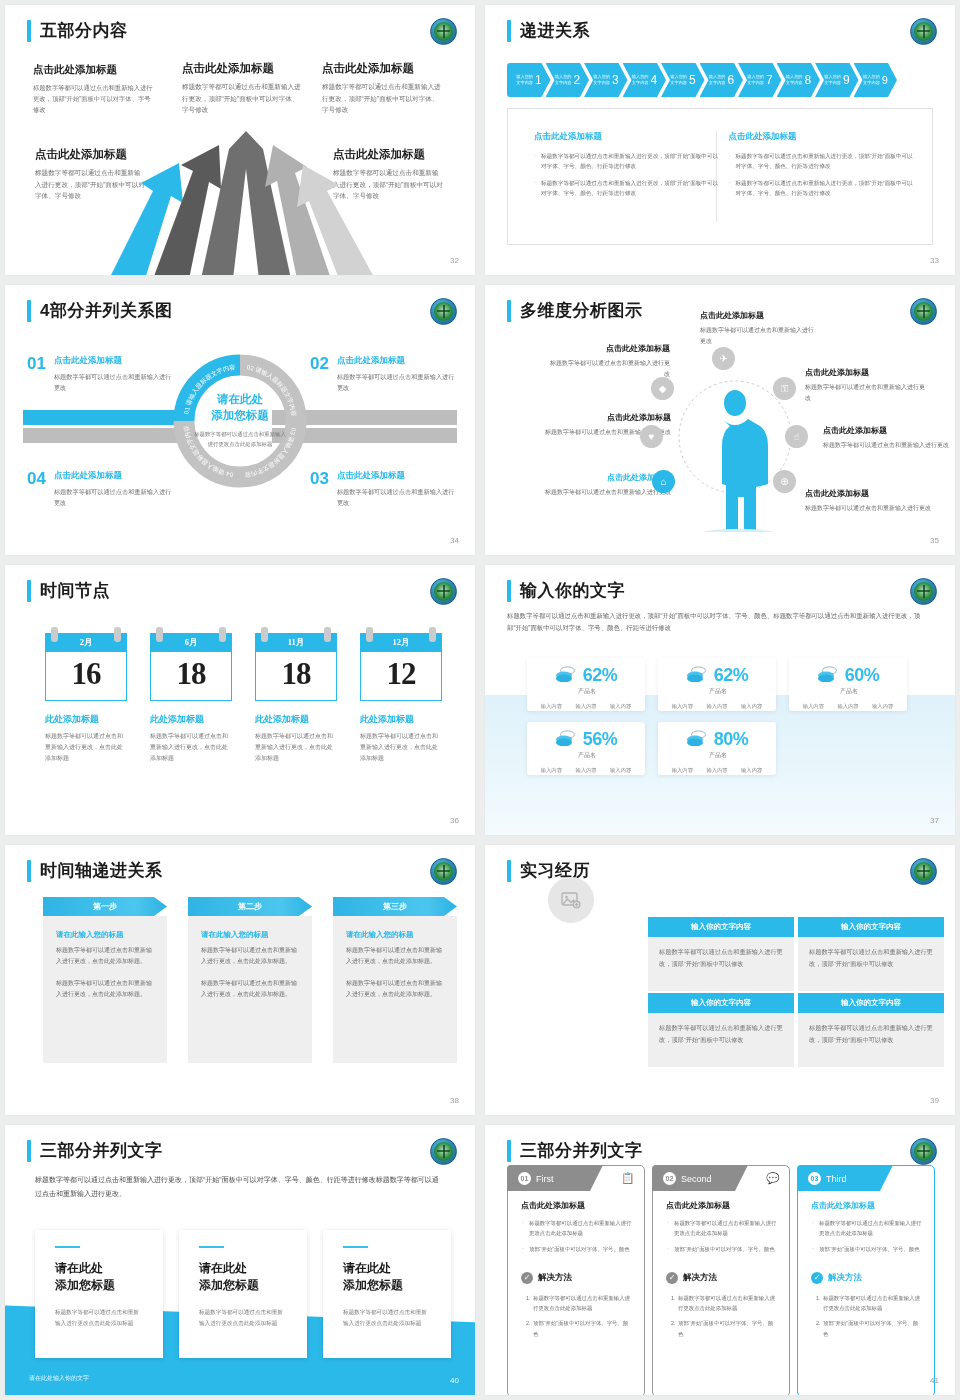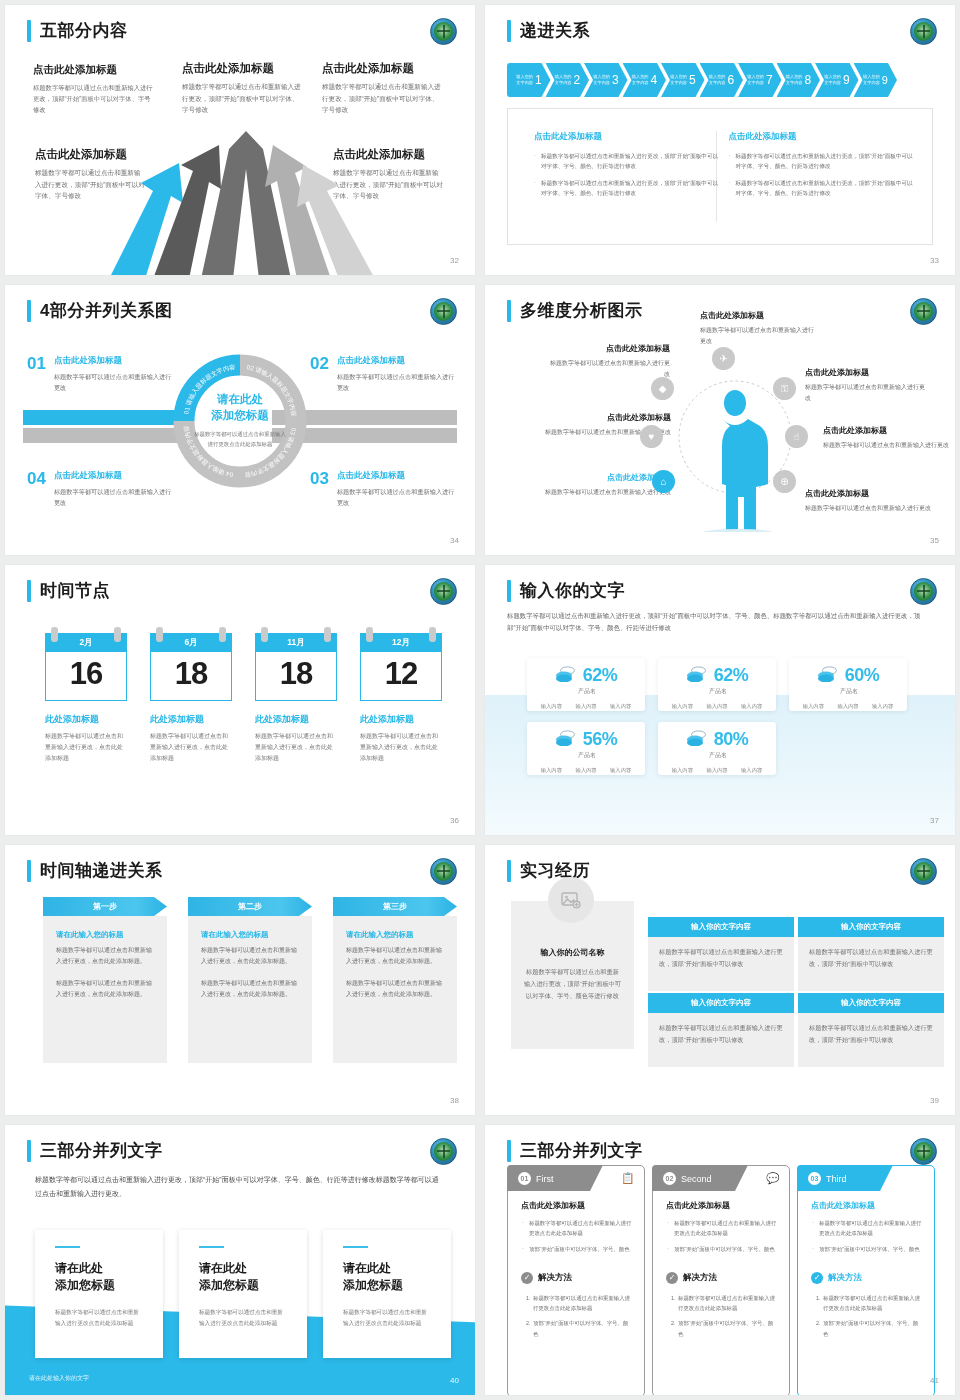--- a/index.html
+++ b/index.html
@@ -95,21 +95,21 @@
   .md-lbl { position: absolute; }
   .md-lbl h5 { font-size: 8px; font-weight: bold; color: #222; margin-bottom: 4px; }
   .md-lbl h5.accent { color: #29b8e8; }
   .md-lbl p { font-size: 6px; color: #6e6e6e; line-height: 1.8; }
   .md-stage { position: absolute; left: 175px; top: 72px; width: 150px; height: 175px; }
   .md-icon { position: absolute; width: 23px; height: 23px; border-radius: 50%; background: #c9c9c9;
              display: flex; align-items: center; justify-content: center; color: #fff; font-size: 10px; }
   .md-icon.on { background: #29b8e8; }
 
   
-  .cal { position: absolute; width: 82px; }
+  .cal { position: absolute; width: 82px; font-family: Liberation Serif, serif; }
   .cal .ring { position: absolute; top: -6px; width: 7px; height: 15px; background: #c9cbcd; border-radius: 3px; }
   .cal .hd { background: #29b8e8; color: #fff; text-align: center; font-size: 8.5px; font-weight: bold; padding: 4px 0 3px; }
   .cal .bd { border: 1.6px solid #29b8e8; border-top: none; background: #fff; text-align: center;
              font-size: 31px; font-weight: bold; color: #1f1f1f; padding: 4px 0 8px; letter-spacing: -1px; }
   .cal h5 { font-size: 9px; font-weight: bold; color: #29b8e8; margin: 12px 0 5px; }
   .cal p { font-size: 6px; color: #777; line-height: 1.85; }
 
   
   .wave37 { position: absolute; left: 0; right: 0; bottom: 0; height: 140px;
             background: linear-gradient(180deg, #dff1fa 0%, #eaf7fc 60%, #f4fbfe 100%); }
@@ -606,24 +606,20 @@
 
   <div class="slide s39">
     <div class="s-title-wrap">
       <div class="s-bar"></div>
       <div class="s-title">实习经历</div>
     </div>
     <div class="logo">
         <div class="inner"></div>
       </div>
 
-    <div class="co-card">
-      <h5>输入你的公司名称</h5>
-      <p>标题数字等都可以通过点击和重新输入进行更改，顶部“开始”面板中可以对字体、字号、颜色等进行修改</p>
-    </div>
     <div class="ph-circle">
       <svg width="20" height="17" viewBox="0 0 20 17" fill="none" stroke="#b5b5b5" stroke-width="1.4">
         <rect x="1" y="1" width="15" height="12" rx="1.4"></rect>
         <circle cx="5.4" cy="5" r="1.3" fill="#b5b5b5" stroke="none"></circle>
         <path d="M2 12 L6.5 7 L10 10.5 L12.5 8 L15 11.5"></path>
         <circle cx="15.6" cy="12.6" r="3.3" fill="#e6e6e6" stroke="#b5b5b5"></circle>
         <path d="M15.6 10.8 v3.6 M13.8 12.6 h3.6"></path>
       </svg>
     </div>
 

